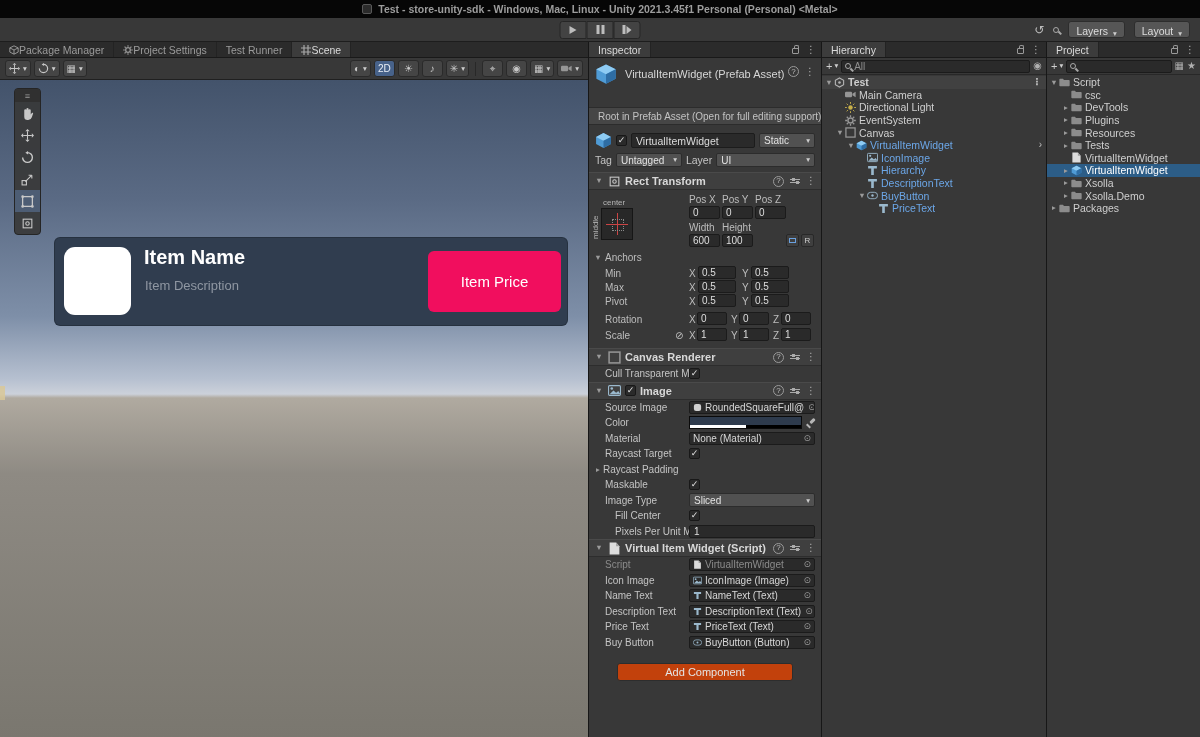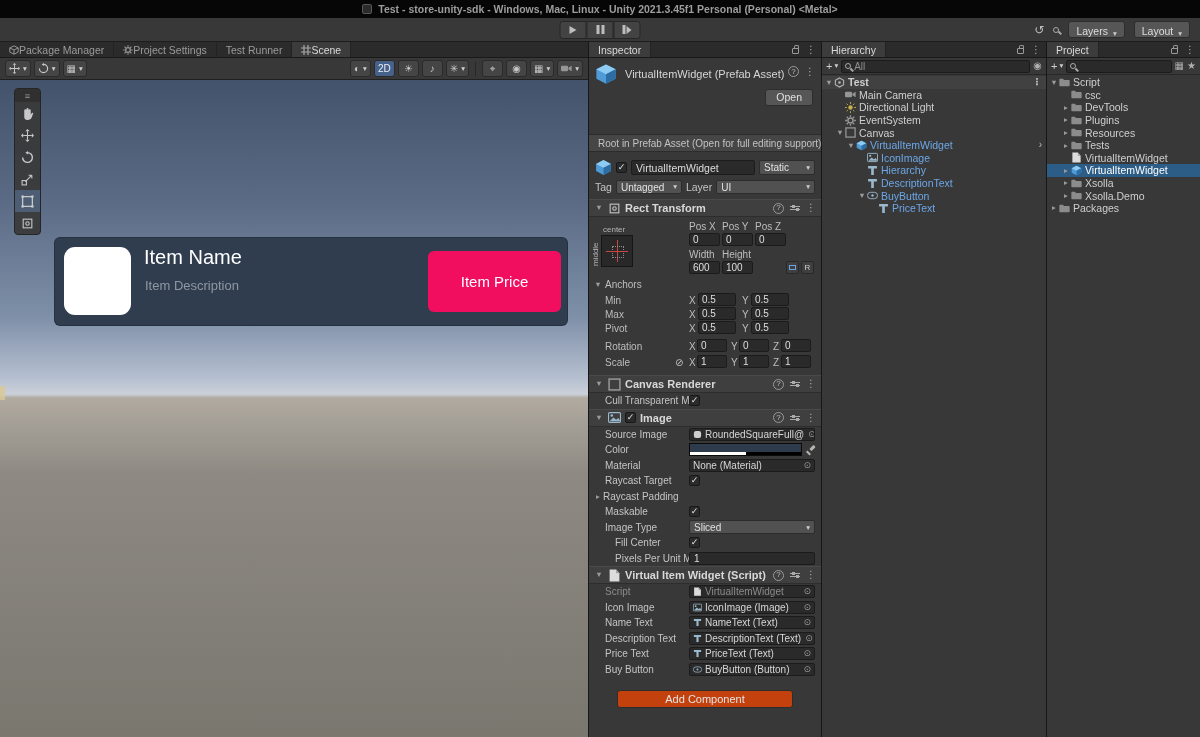--- a/index.html
+++ b/index.html
@@ -55,21 +55,21 @@
   background:linear-gradient(180deg,#43536b 0%,#5a6a84 18%,#7e8fa8 36%,#b6c0d0 45.5%,#ccd1da 47.8%,#b0aaa0 48.4%,#8e8a83 60%,#7a776f 100%)}
 .glint{position:absolute;left:0;top:306px;width:5px;height:14px;background:#d9c torno}
 .glint{background:#d9c898;opacity:.85}
 .toolstrip{position:absolute;left:14px;top:8px;width:27px;background:rgba(56,56,56,.92);border:1px solid #252525;border-radius:4px;overflow:hidden}
 .ts-head{height:13px;display:flex;align-items:center;justify-content:center;color:#9a9a9a;font-size:9px;background:#303030}
 .ts-btn{height:22px;display:flex;align-items:center;justify-content:center}
 .ts-btn.sel{background:#4d5d74}
 .ts-btn svg{width:13px;height:13px}
 .widget{position:absolute;left:55px;top:158px;width:512px;height:87px;background:#303d4f;border-radius:5px;box-shadow:0 0 0 1px #26313f}
 .w-icon{position:absolute;left:9px;top:9px;width:67px;height:68px;background:#ffffff;border-radius:11px}
-.w-name{position:absolute;left:89px;top:8px;font-size:20px;font-weight:normal;color:#fff}
+.w-name{position:absolute;left:89px;top:8px;font-size:20px;font-weight:bold;color:#fff}
 .w-desc{position:absolute;left:90px;top:40px;font-size:13px;color:#8f97a2}
 .w-price{position:absolute;left:373px;top:13px;width:133px;height:61px;background:#f10e5e;border-radius:6px;display:flex;align-items:center;justify-content:center;font-size:15px;color:#fff}
 
 
 .insp-header{display:flex;align-items:flex-start;padding:5px 6px 0}
 .insp-header svg{width:22px;height:22px}
 .insp-title{margin-left:8px;margin-top:5px;font-size:11px;color:#d6d6d6;white-space:nowrap}
 .insp-head-icons{margin-left:auto;display:flex;align-items:center;gap:6px;margin-top:3px}
 .help-ico{width:11px;height:11px;border-radius:50%;border:1px solid #9a9a9a;color:#bdbdbd;font-size:8px;display:flex;align-items:center;justify-content:center;line-height:1}
 .open-row{display:flex;justify-content:flex-end;padding:4px 8px 6px}
@@ -415,23 +415,20 @@
     <div class="insp-header">
       <svg>
           <use href="#cube"></use>
         </svg>
       <span class="insp-title">VirtualItemWidget (Prefab Asset)</span>
       <span class="insp-head-icons">
         <span class="help-ico">?</span>
         <span class="kebab">⋮</span>
       </span>
     </div>
-    <div class="open-row">
-      <span class="btn">Open</span>
-    </div>
     <div class="note-bar">Root in Prefab Asset (Open for full editing support)</div>
 
     <div class="go-block">
       <div class="go-row1">
         <svg>
             <use href="#cube"></use>
           </svg>
         <span class="cb">✓</span>
         <span class="namefield">VirtualItemWidget</span>
         <span class="minidd static-dd">

